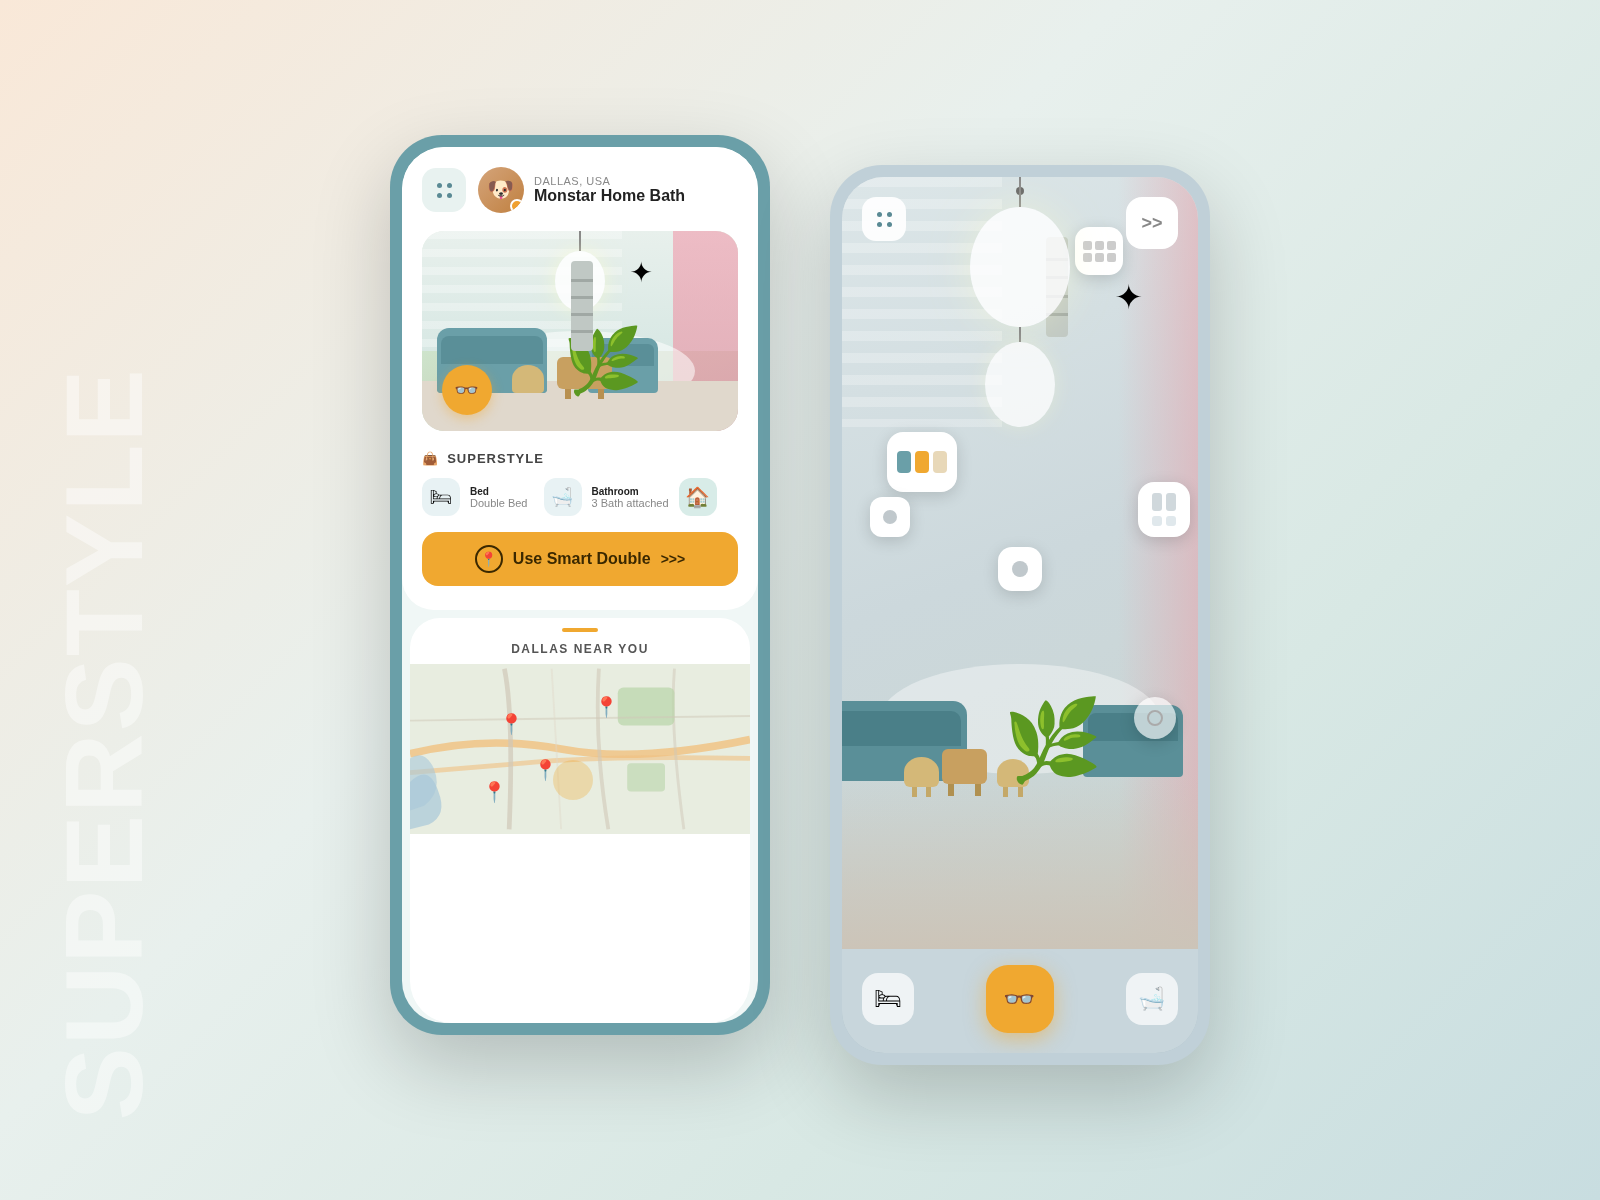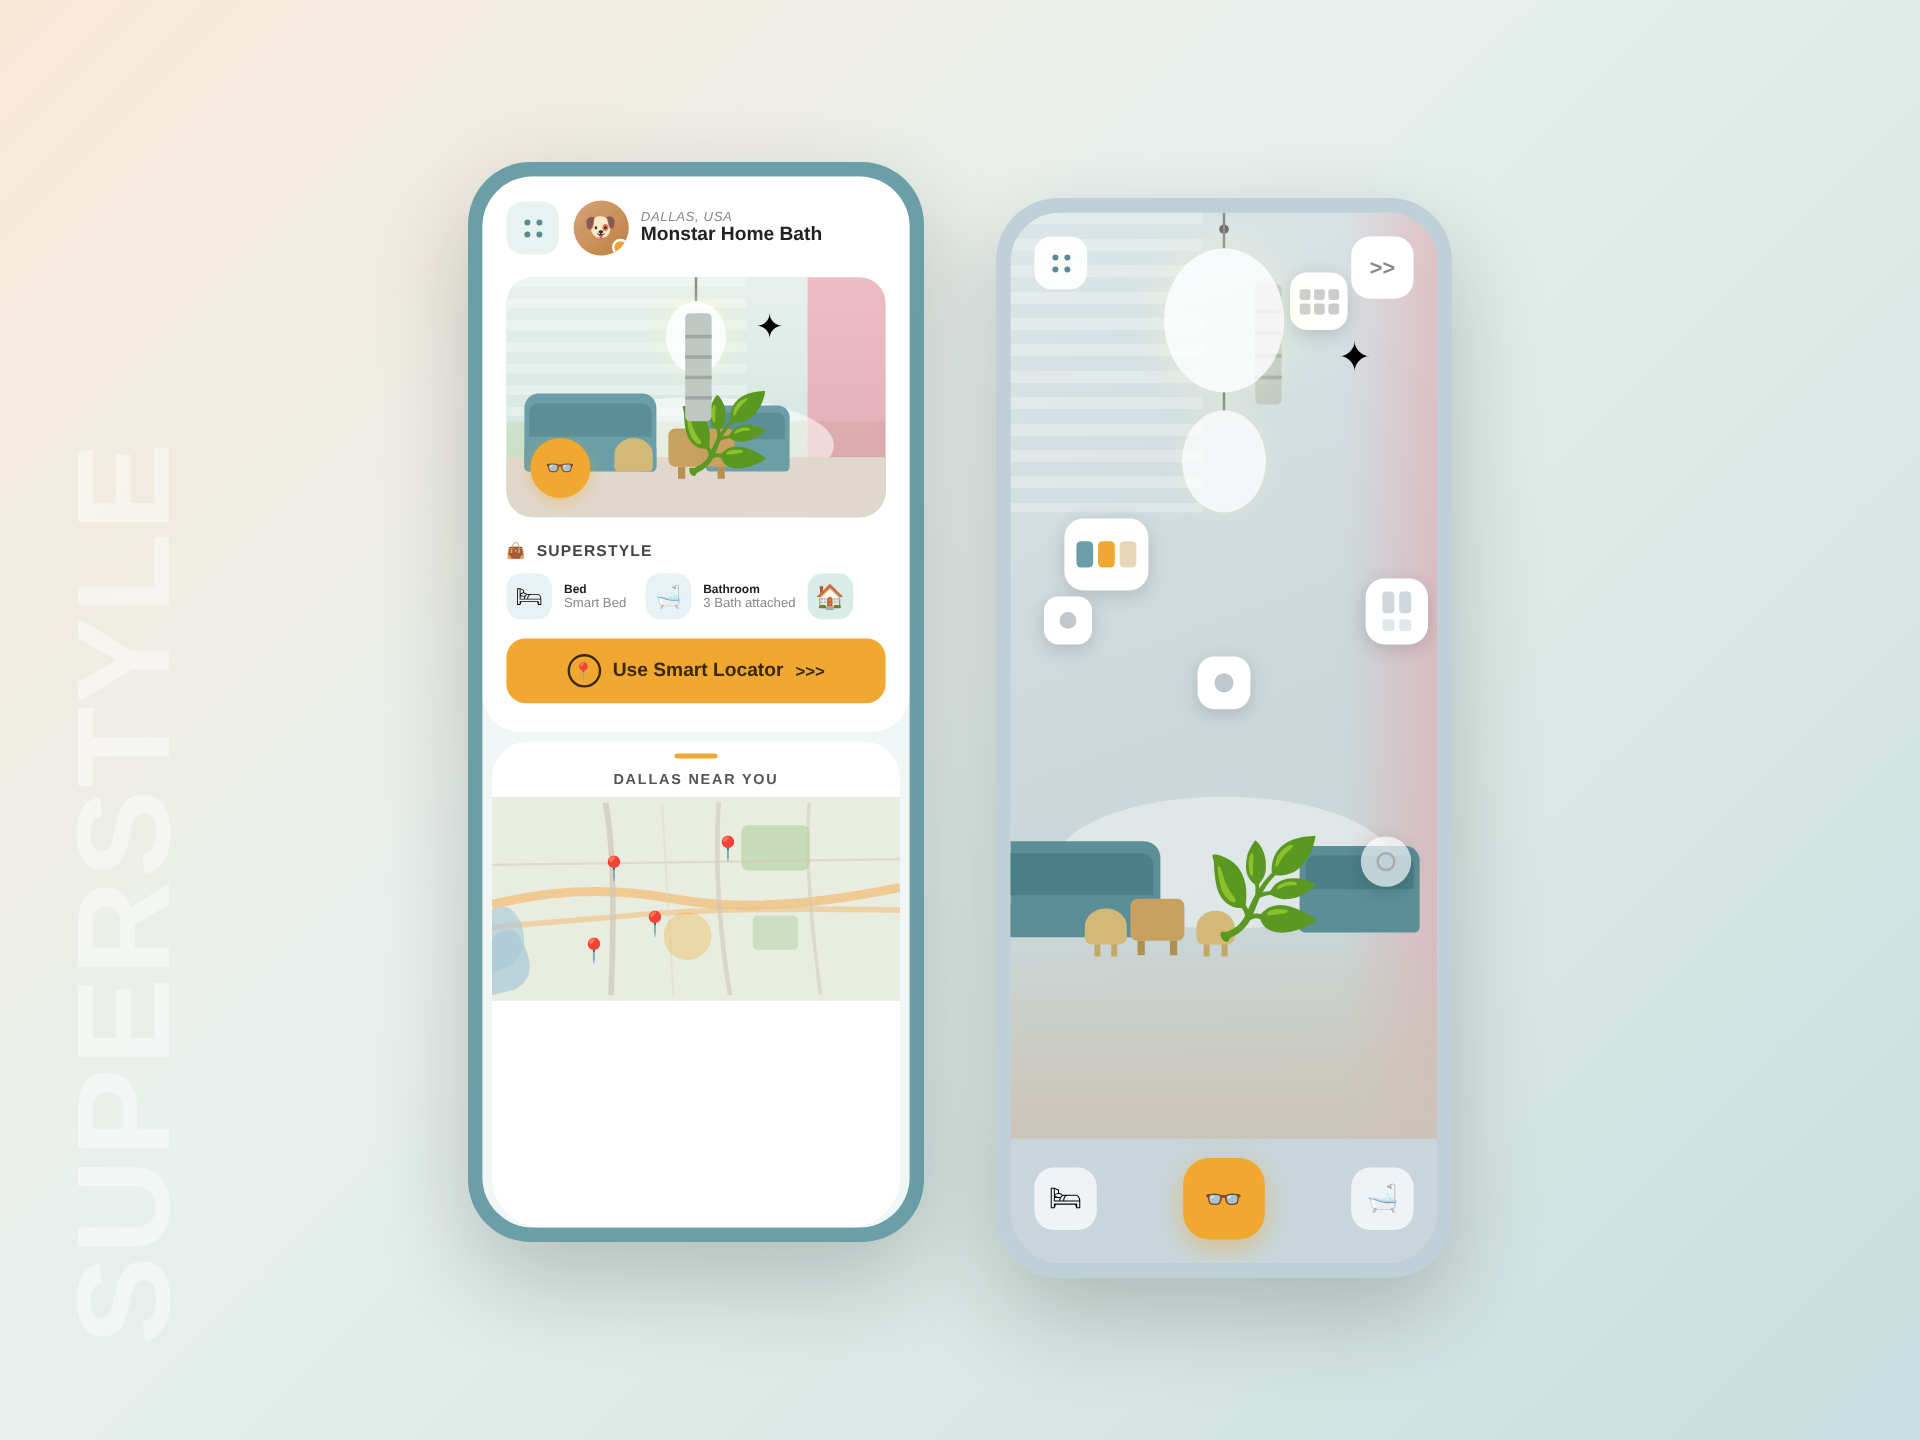--- a/index.html
+++ b/index.html
@@ -129,21 +129,20 @@
       background: #f0a030;
       border-radius: 50%;
       border: 2px solid white;
     }
 
     .user-text .location {
       font-size: 11px;
       color: #888;
       font-weight: 500;
       letter-spacing: 0.5px;
-      font-style: italic;
     }
 
     .user-text .name {
       font-size: 16px;
       font-weight: 700;
       color: #222;
     }
 
     
     .room-image-container {
@@ -577,40 +576,40 @@
             <span>SUPERSTYLE</span>
           </div>
           <div class="amenities-row">
 
             <div class="amenity-item">
               <div class="amenity-icon-box">
                 <span>🛏</span>
               </div>
               <div class="amenity-text">
                 <div class="label">Bed</div>
-                <div class="sublabel">Smart Bed</div>
+                <div class="sublabel">Double Bed</div>
               </div>
             </div>
 
             <div class="amenity-item">
               <div class="amenity-icon-box">
                 <span>🛁</span>
               </div>
               <div class="amenity-text">
                 <div class="label">Bathroom</div>
                 <div class="sublabel">3 Bath attached</div>
               </div>
               <div class="amenity-thumb">🏠</div>
             </div>
           </div>
         </div>
 
         <div class="smart-locator-btn">
           <div class="locator-icon">📍</div>
-          <span>Use Smart Locator</span>
+          <span>Use Smart Double</span>
           <span class="chevrons-right">&gt;&gt;&gt;</span>
         </div>
       </div>
 
       <div class="places-card">
         <div class="places-handle"></div>
         <div class="places-title">DALLAS NEAR YOU</div>
         <div class="map-container">
           
           <svg class="map-svg" viewBox="0 0 360 170" xmlns="http://www.w3.org/2000/svg">

